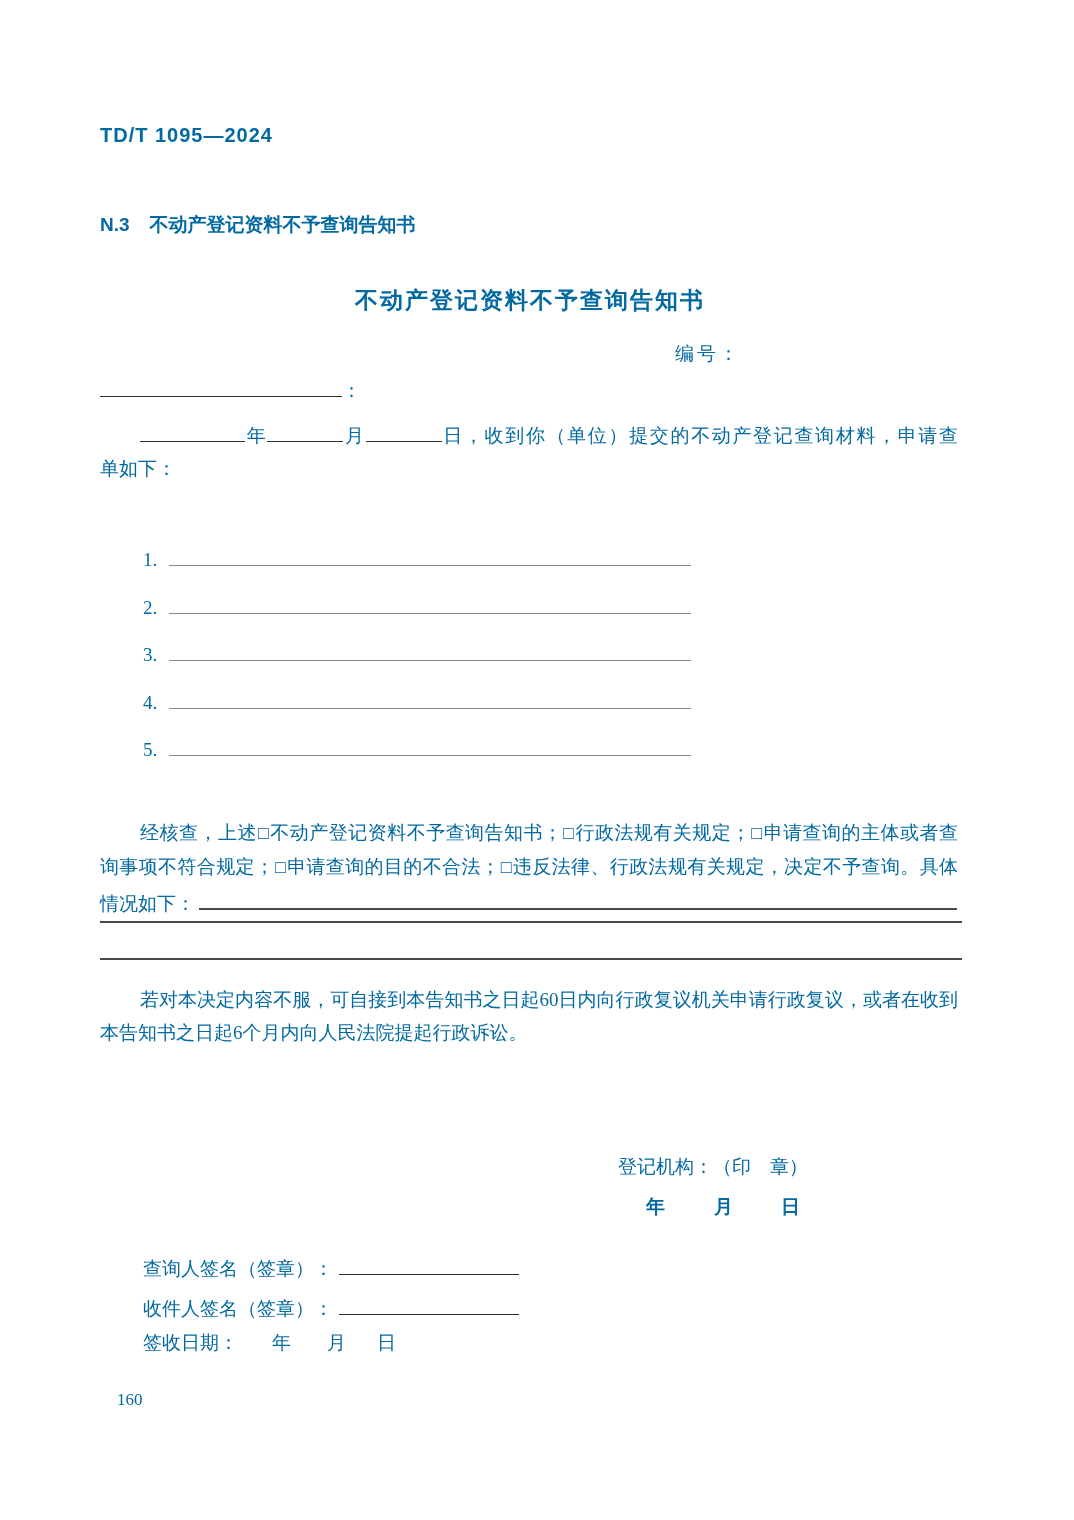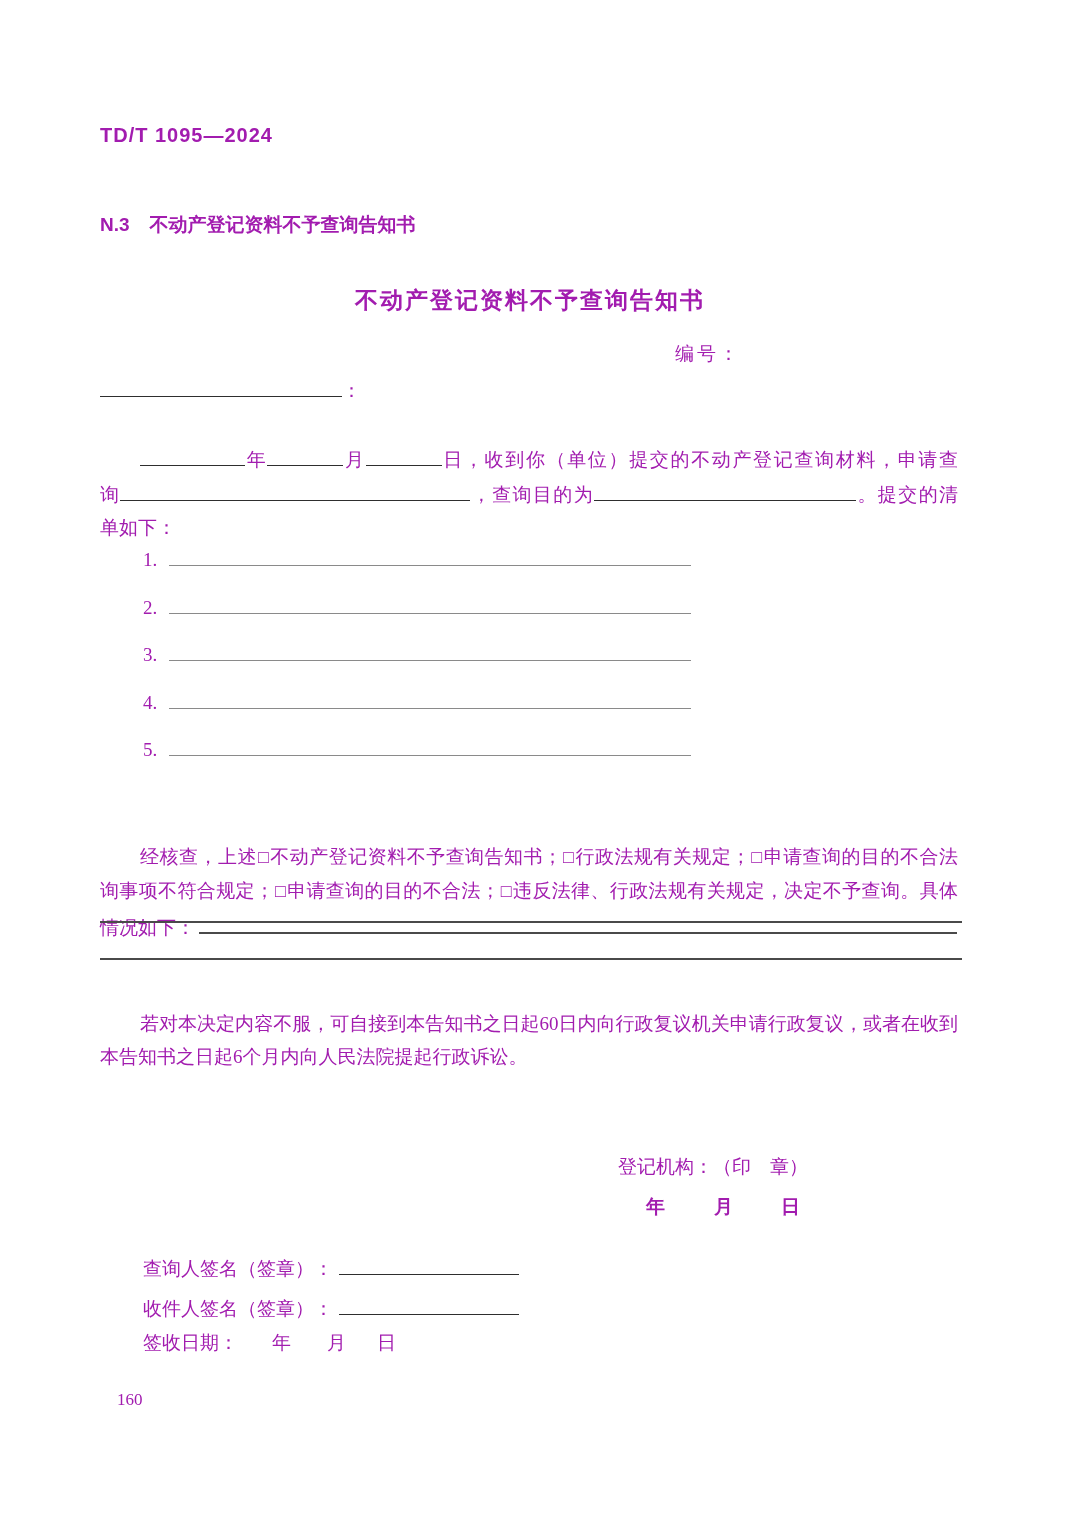--- a/index.html
+++ b/index.html
@@ -2,40 +2,40 @@
 <html><head>
 <meta charset="utf-8">
 <style>
   html,body{margin:0;padding:0;background:#e8e8e8;}
   .page{
     position:relative;
     width:1074px;height:1520px;
     background:#ffffff;
     margin:0 auto;
     font-family:"Liberation Serif","DejaVu Serif",serif;
-    color:#a21caf;
+    color:#0369a1;
     overflow:hidden;
   }
   .sans{font-family:"Liberation Sans","DejaVu Sans",sans-serif;}
   .abs{position:absolute;}
 
   .std-number{left:100px;top:124px;font-size:20px;font-weight:bold;letter-spacing:1px;}
   .section-heading{left:100px;top:212px;font-size:19px;font-weight:bold;}
   .section-heading .sec-title{margin-left:20px;}
   .form-title{left:100px;top:285px;width:860px;text-align:center;font-size:23px;font-weight:bold;letter-spacing:2px;}
   .serial{left:675px;top:341px;font-size:19px;letter-spacing:3px;}
 
   .blank{display:inline-block;border-bottom:1.6px solid #2e2e2e;height:24px;vertical-align:baseline;}
   .blank.gray{border-bottom:1px solid #8a8a8a;}
   .blank.thick{border-bottom:2px solid #4a4a4a;}
 
   .addressee{left:100px;top:372px;font-size:19px;}
   .addressee .blank{width:242px;}
 
-  .para{font-size:19px;line-height:33px;margin-top:24px;}
+  .para{font-size:19px;line-height:33px;}
   .jl{text-align:justify;text-align-last:justify;white-space:nowrap;}
   .intro{left:100px;top:417px;width:858px;}
   .indent{padding-left:40px;}
   .b-year{width:105px;} .b-mon{width:76px;} .b-day{width:76px;}
   .b-what{width:350px;} .b-purpose{width:262px;}
 
   .list{left:143px;top:541px;width:560px;}
   .list-row{height:33px;margin-bottom:14.5px;font-size:19px;white-space:nowrap;}
   .list-row .num{display:inline-block;width:26px;}
   .list-row .blank{width:522px;}
@@ -75,34 +75,33 @@
   <div class="abs form-title sans">不动产登记资料不予查询告知书</div>
 
   <div class="abs serial">编号：</div>
 
   <div class="abs addressee">
     <span class="blank"></span><span>：</span>
   </div>
 
   <div class="abs intro para">
     <div class="indent jl"><span class="blank b-year"></span><span>年</span><span class="blank b-mon"></span><span>月</span><span class="blank b-day"></span><span>日，收到你（单位）提交的不动产登记查询材料，申请查</span></div>
-    <div class="jl"><span>询</span><span class="blank b-what"></span><span>，查询目的为</span><span class="blank b-purpose"></span><span>。提交的清</span></div>
     <div>单如下：</div>
   </div>
 
   <div class="abs list">
     <div class="list-row"><span class="num">1.</span><span class="blank gray"></span></div>
     <div class="list-row"><span class="num">2.</span><span class="blank gray"></span></div>
     <div class="list-row"><span class="num">3.</span><span class="blank gray"></span></div>
     <div class="list-row"><span class="num">4.</span><span class="blank gray"></span></div>
     <div class="list-row"><span class="num">5.</span><span class="blank gray"></span></div>
   </div>
 
   <div class="abs review para">
-    <div class="jl"><span class="indent" style="padding-left:40px">经核查，上述</span><span class="checkbox">□</span><span>不动产登记资料不予查询告知书；</span><span class="checkbox">□</span><span>行政法规有关规定；</span><span class="checkbox">□</span><span>申请查询的目的不合法</span></div>
+    <div class="jl"><span class="indent" style="padding-left:40px">经核查，上述</span><span class="checkbox">□</span><span>不动产登记资料不予查询告知书；</span><span class="checkbox">□</span><span>行政法规有关规定；</span><span class="checkbox">□</span><span>申请查询的主体或者查</span></div>
     <div class="jl"><span>询事项不符合规定；</span><span class="checkbox">□</span><span>申请查询的目的不合法；</span><span class="checkbox">□</span><span>违反法律、行政法规有关规定，决定不予查询。具体</span></div>
     <div class="review-last">
         <span>情况如下：</span>
         <span class="blank thick"></span>
       </div>
   </div>
 
   <div class="abs rule rule1"></div>
   <div class="abs rule rule2"></div>
 

